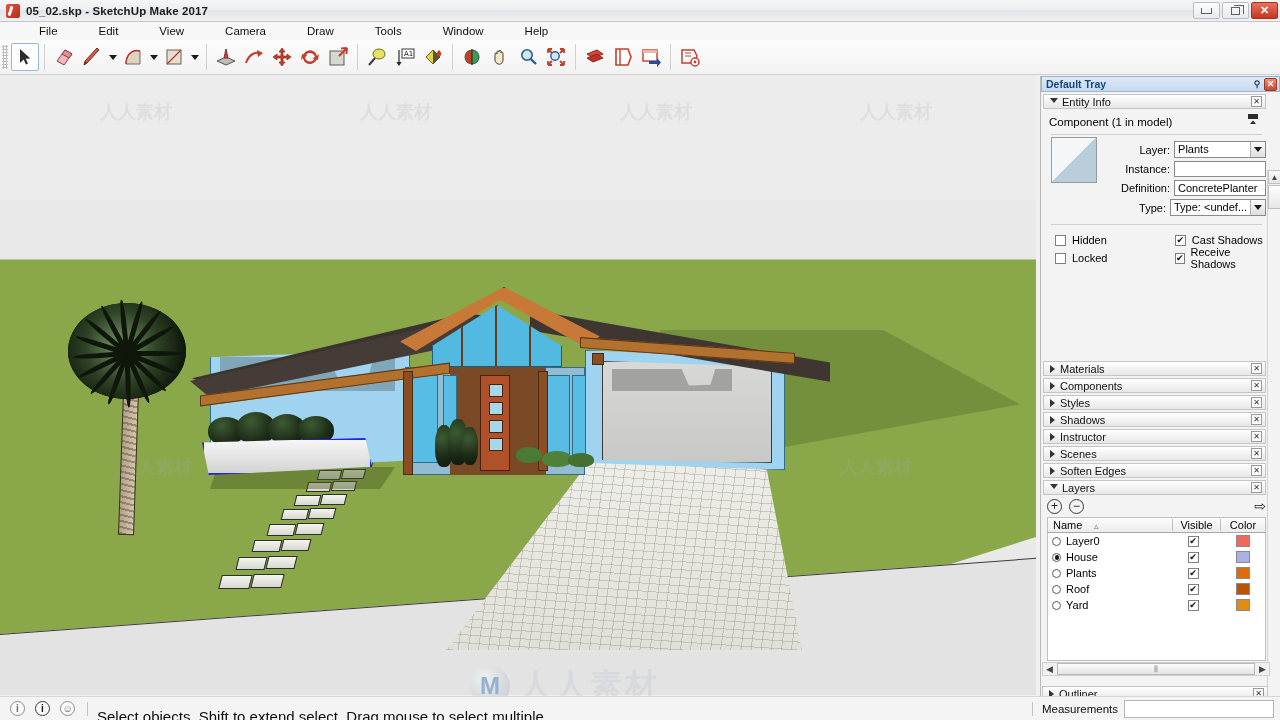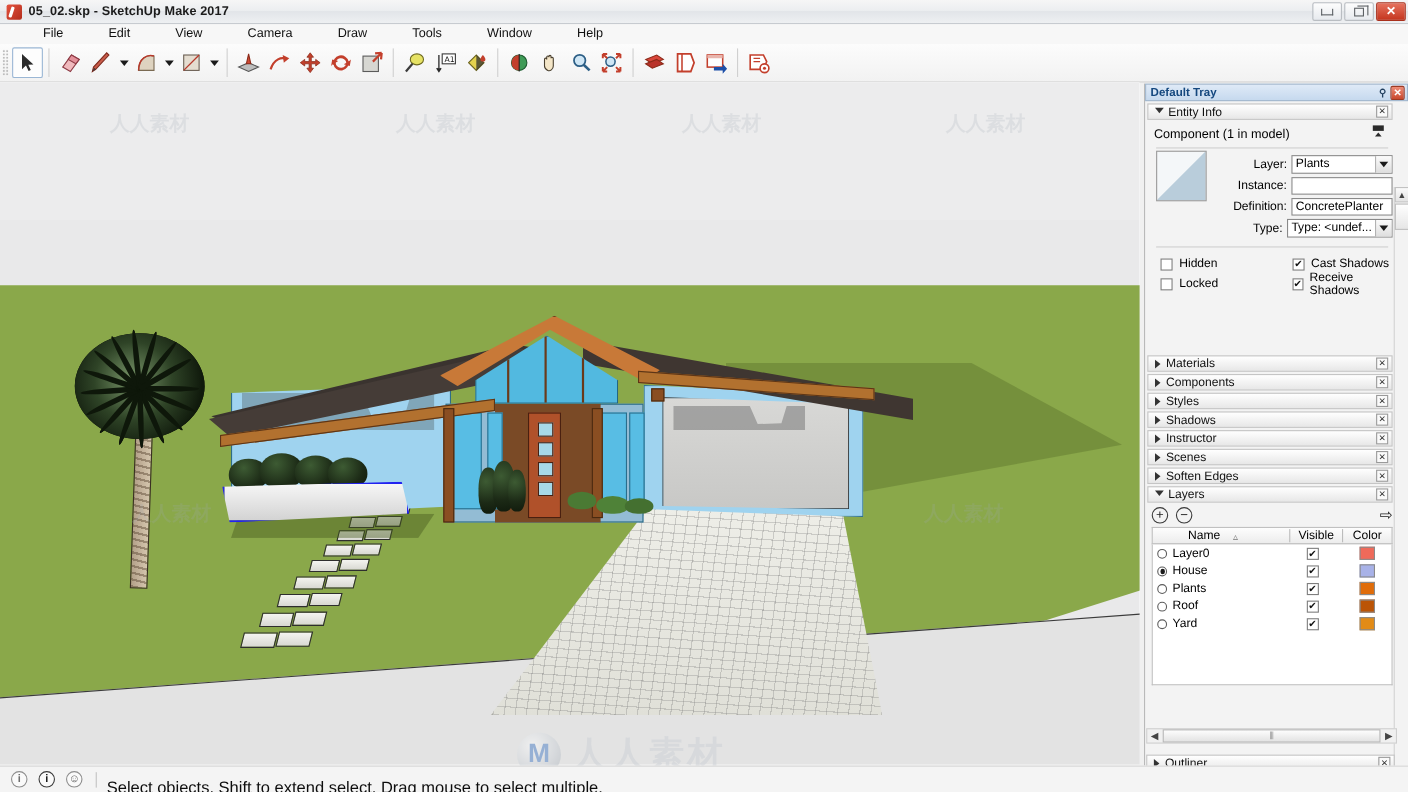--- a/index.html
+++ b/index.html
@@ -388,21 +388,21 @@
     font-size: 12px; line-height: 1; color: #222; margin-right: 7px;
   }
   .arrow-btn { margin-left: auto; font-size: 14px; color: #1a1a1a; }
 
   .lay-header {
     display: flex; height: 16px; margin: 0 14px 0 6px;
     background: linear-gradient(to bottom,#fdfdfd,#ececec);
     border: 1px solid #c0c0c0; border-bottom: 1px solid #a9a9a9;
     font-size: 11px; color: #000; align-items: center;
   }
-  .lay-header .c-name { flex: 1; padding-left: 5px; position: relative; margin-left: 27px; }
+  .lay-header .c-name { flex: 1; padding-left: 5px; position: relative; }
   .lay-header .c-name .sorticon { position: absolute; left: 46px; top: 2px; font-size: 9px; color: #777; }
   .lay-header .c-vis { width: 48px; text-align: center; border-left: 1px solid #bcbcbc; }
   .lay-header .c-col { width: 45px; text-align: center; border-left: 1px solid #bcbcbc; }
 
   .lay-list { margin: 0 14px 0 6px; background: #fff; border: 1px solid #c0c0c0; border-top: none; height: 128px; }
   .lay-row { display: flex; height: 16px; align-items: center; font-size: 11px; color: #000; }
   .lay-row .c-name { flex: 1; display: flex; align-items: center; padding-left: 4px; }
   .radio {
     width: 9px; height: 9px; border-radius: 50%; border: 1px solid #5c5c5c;
     background: #fff; margin-right: 5px; position: relative; flex: 0 0 auto;
@@ -880,21 +880,21 @@
             <span>Cast Shadows</span>
           </div>
           <div class="chkrow">
             <span class="chkbox">✔</span>
             <span>Receive Shadows</span>
           </div>
         </div>
       </div>
     </div>
 
-    <div style="margin-top:56px;">
+    <div style="margin-top:94px;">
       <div class="panel-head">
         <span class="tri"></span>
           <span>Materials</span>
         <span class="sp"></span>
           <span class="xbtn">✕</span>
       </div>
       <div class="panel-head">
         <span class="tri"></span>
           <span>Components</span>
         <span class="sp"></span>
@@ -1036,15 +1036,20 @@
     <span class="xbtn">✕</span>
   </div>
 
   <div class="statusbar">
     <div class="sb-icon">i</div>
     <div class="sb-icon dark">i</div>
     <div class="sb-icon">☺</div>
     <div class="sb-sep"></div>
     <div class="sb-text">Select objects. Shift to extend select. Drag mouse to select multiple.</div>
 
+    <div class="meas-wrap">
+      <div class="meas-sep"></div>
+      <div class="meas-label">Measurements</div>
+      <div class="meas-input"></div>
+    </div>
   </div>
 
 </div>
 
 </body></html>

